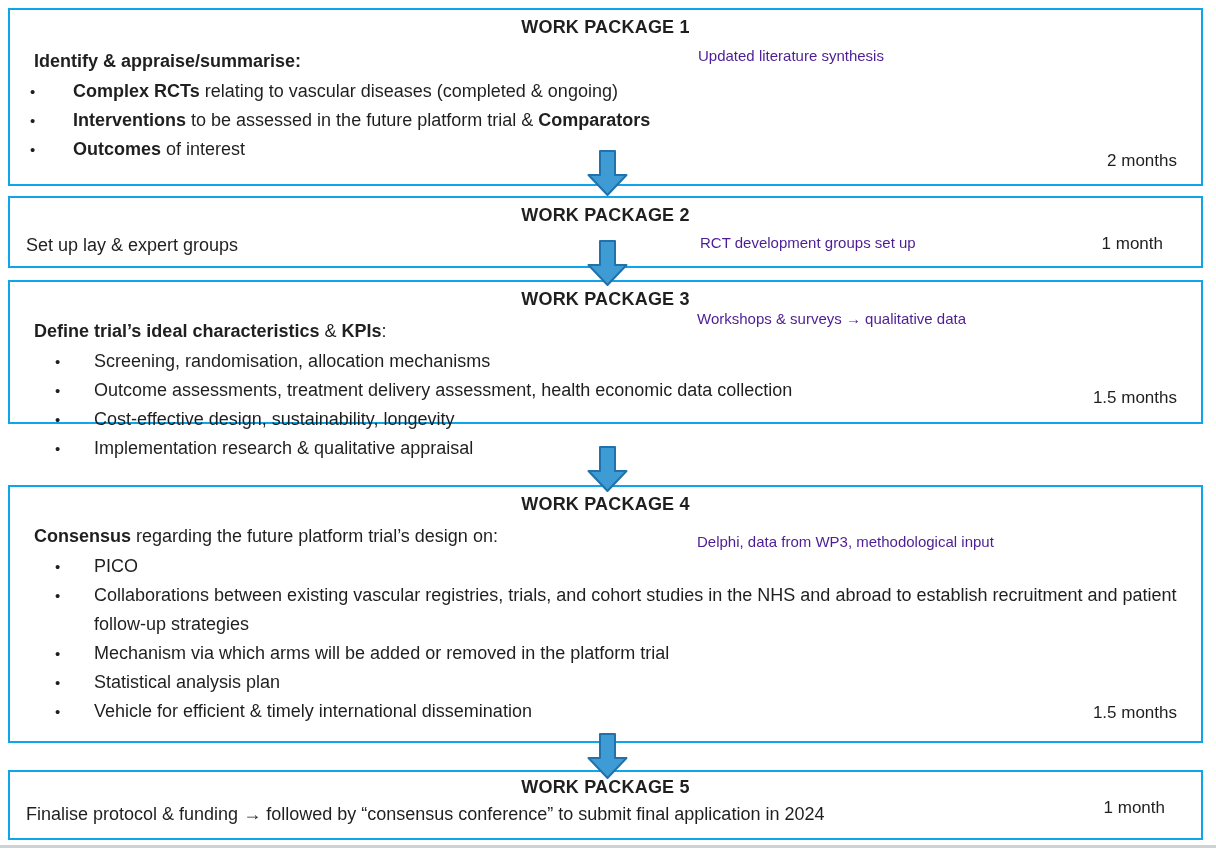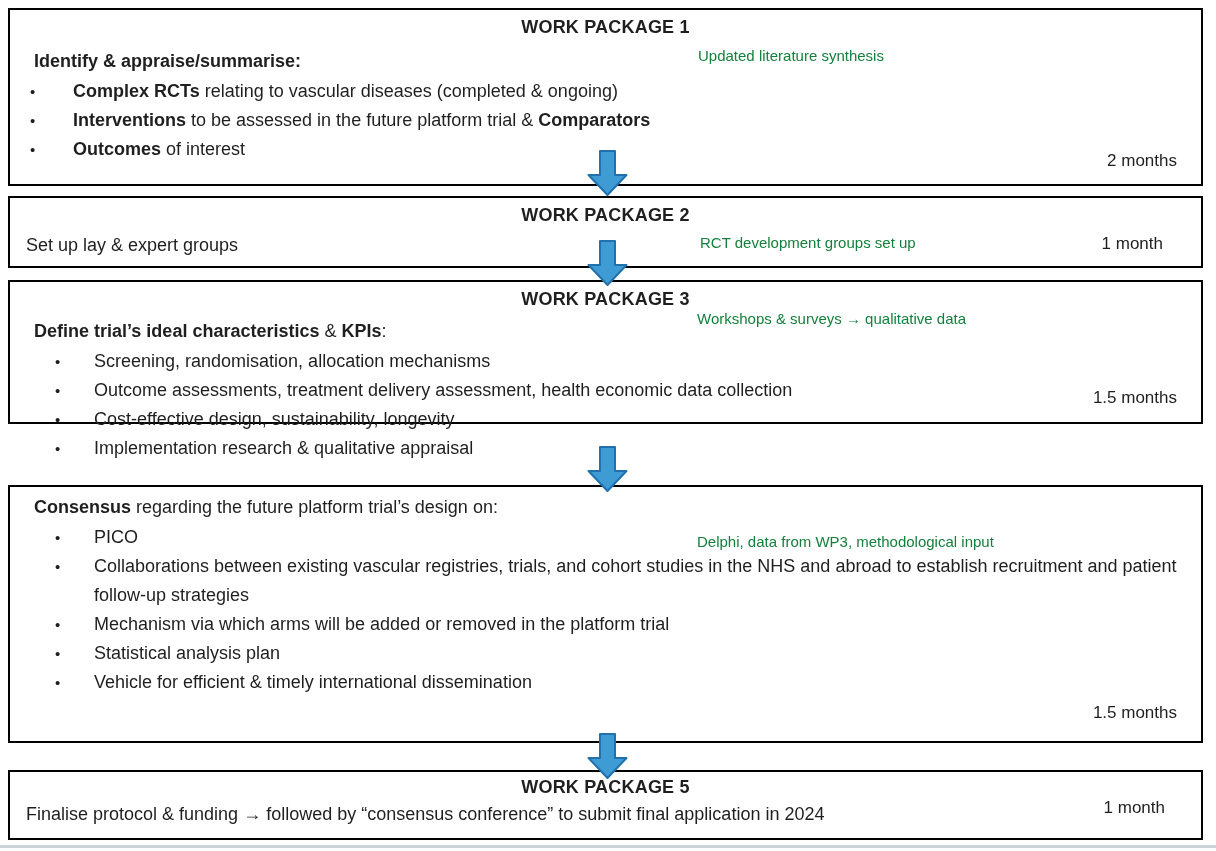--- a/index.html
+++ b/index.html
@@ -4,29 +4,29 @@
 <style>
   html, body { margin:0; padding:0; }
   .canvas {
     position:relative; width:1216px; height:851px;
     background:#ffffff; overflow:hidden;
     font-family:"Liberation Sans", sans-serif;
     color:#1f1f1f;
   }
   .wp {
     position:absolute; left:8px; width:1195px;
-    border:2px solid #000000; background:#ffffff;
+    border:2px solid #0ea5e9; background:#ffffff;
     box-sizing:border-box;
   }
   .wp-title {
     text-align:center; font-weight:bold; font-size:18px;
     padding-top:6px; line-height:23px; letter-spacing:0.2px;
   }
   .annotation {
-    position:absolute; font-size:15px; color:#15803d; white-space:nowrap;text-align:center;
+    position:absolute; font-size:15px; color:#4c1d95; white-space:nowrap;text-align:center;
   }
   .duration {
     position:absolute; font-size:17px; white-space:nowrap;
   }
   .heading { font-size:18px; padding-left:24px; line-height:26px; }
   .plain-line { font-size:18px; padding-left:16px; line-height:26px; }
   .b { font-weight:bold; }
   ul.bullets { margin:3px 0 0 0; padding:0; list-style:none; font-size:18px; }
   ul.bullets li { position:relative; line-height:29px; }
   ul.bullets li::before {
@@ -73,20 +73,21 @@
     <ul class="bullets narrow">
       <li><span>Screening, randomisation, allocation mechanisms</span></li>
       <li><span>Outcome assessments, treatment delivery assessment, health economic data collection</span></li>
       <li><span>Cost-effective design, sustainability, longevity</span></li>
       <li><span>Implementation research &amp; qualitative appraisal</span></li>
     </ul>
     <div class="duration" style="right:24px; bottom:14px;">1.5 months</div>
   </div>
 
   <div class="wp" style="top:485px; height:258px;">
+    <div class="wp-title">WORK PACKAGE 4</div>
     <div class="heading" style="margin-top:7px;"><span class="b">Consensus</span><span> regarding the future platform trial’s design on:</span></div>
     <div class="annotation" style="left:687px; top:46px;">Delphi, data from WP3, methodological input</div>
     <ul class="bullets narrow">
       <li><span>PICO</span></li>
       <li><span>Collaborations between existing vascular registries, trials, and cohort studies in the NHS and abroad to establish recruitment and patient follow-up strategies</span></li>
       <li><span>Mechanism via which arms will be added or removed in the platform trial</span></li>
       <li><span>Statistical analysis plan</span></li>
       <li><span>Vehicle for efficient &amp; timely international dissemination</span></li>
     </ul>
     <div class="duration" style="right:24px; bottom:18px;">1.5 months</div>

